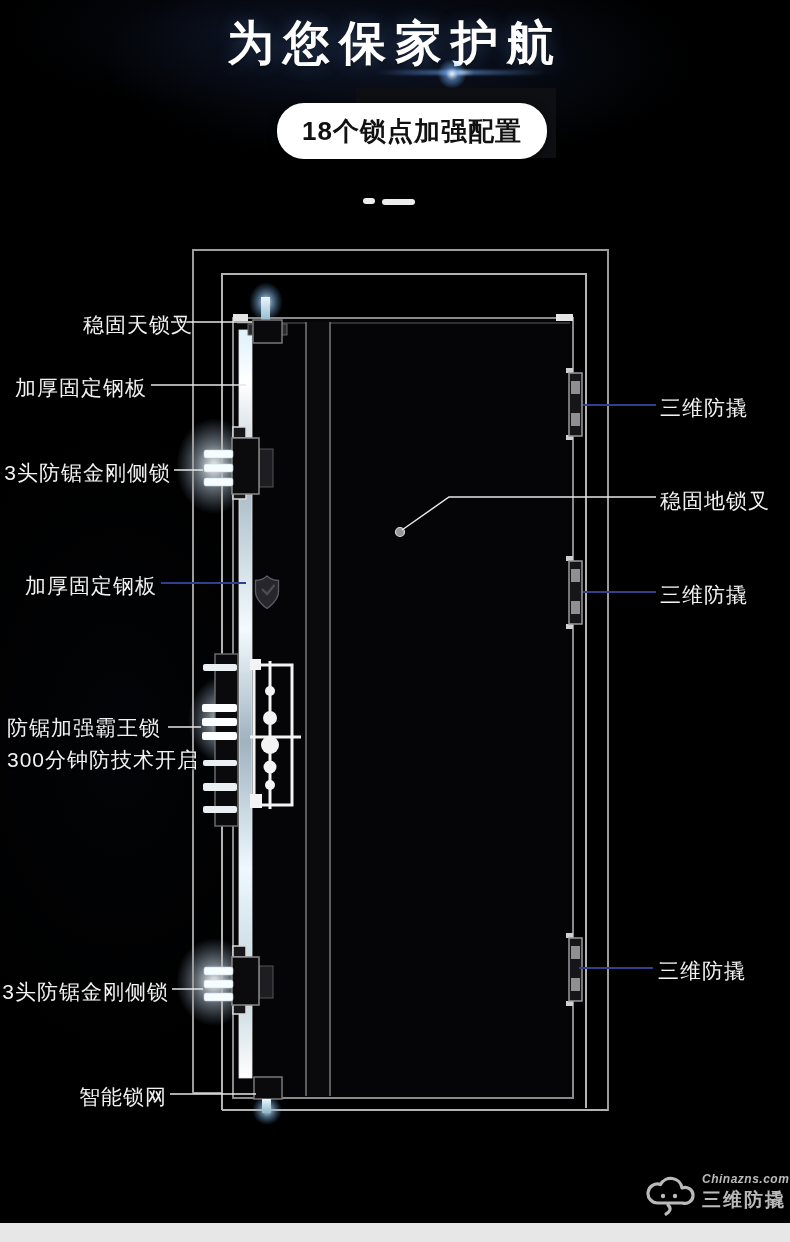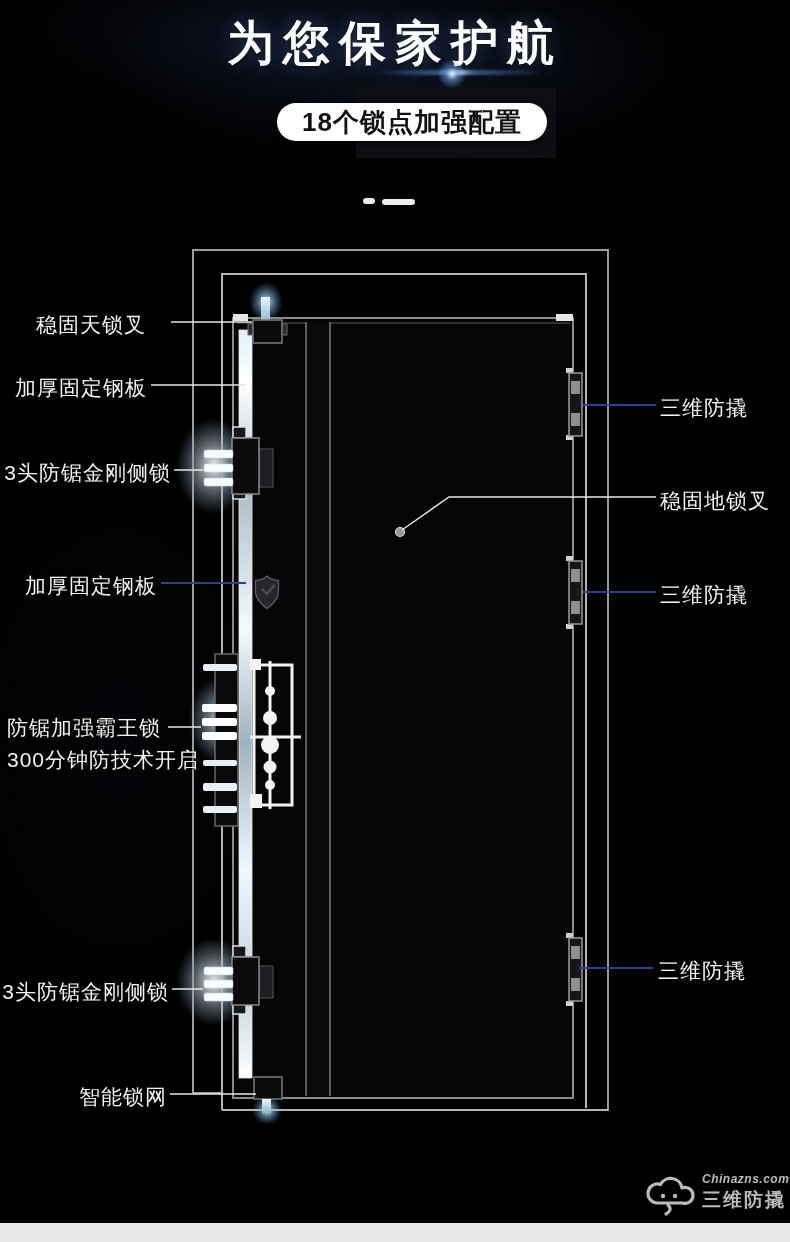--- a/index.html
+++ b/index.html
@@ -27,21 +27,21 @@
   .flare .streak{
     position:absolute;left:-75px;top:-2px;width:170px;height:5px;
     background:linear-gradient(90deg, transparent, rgba(110,170,255,.55) 45%, rgba(200,230,255,.8) 50%, rgba(110,170,255,.45) 58%, transparent);
     filter:blur(1px);
   }
   .flare .core{
     position:absolute;left:-14px;top:-14px;width:32px;height:32px;border-radius:50%;
     background:radial-gradient(circle, rgba(240,250,255,.95) 0%, rgba(120,180,255,.5) 28%, transparent 65%);
   }
   .badge{
-    position:absolute;left:277px;top:103px;width:270px;height:38px;border-radius:27px;
+    position:absolute;left:277px;top:103px;width:270px;height:56px;border-radius:27px;
     background:#fff;display:flex;align-items:center;justify-content:center;
     box-shadow:0 3px 10px rgba(0,0,0,.55);
   }
   .badge span{font-size:26px;font-weight:700;color:#111;letter-spacing:1px;white-space:nowrap;}
   .badge-backplate{position:absolute;left:356px;top:88px;width:200px;height:70px;background:#0d0f12;}
   .dash{position:absolute;background:#ededed;border-radius:3px;height:6px;}
   .dash.small{left:363px;top:198px;width:12px;}
   .dash.large{left:382px;top:199px;width:33px;}
 
   svg.diagram{position:absolute;left:0;top:0;}
@@ -247,21 +247,21 @@
       <path d="M402 530 L449 497 H656"></path>
     </g>
     <g stroke="#31408c" stroke-width="1.8" fill="none">
       <line x1="161" y1="583" x2="246" y2="583"></line>
       <line x1="583" y1="405" x2="656" y2="405"></line>
       <line x1="583" y1="592" x2="656" y2="592"></line>
       <line x1="579" y1="968" x2="653" y2="968"></line>
     </g>
   </svg>
 
-  <div class="lbl right-align" style="right:644px;top:311px;">稳固天锁叉</div>
+  <div class="lbl right-align" style="right:597px;top:311px;">稳固天锁叉</div>
   <div class="lbl right-align" style="right:643px;top:374px;">加厚固定钢板</div>
   <div class="lbl right-align" style="right:619px;top:459px;">3头防锯金刚侧锁</div>
   <div class="lbl right-align" style="right:633px;top:572px;">加厚固定钢板</div>
   <div class="lbl lbl-block" style="left:7px;top:712px;">
     <div>防锯加强霸王锁</div>
     <div>300分钟防技术开启</div>
   </div>
   <div class="lbl right-align" style="right:621px;top:978px;">3头防锯金刚侧锁</div>
   <div class="lbl right-align" style="right:623px;top:1083px;">智能锁网</div>
 

